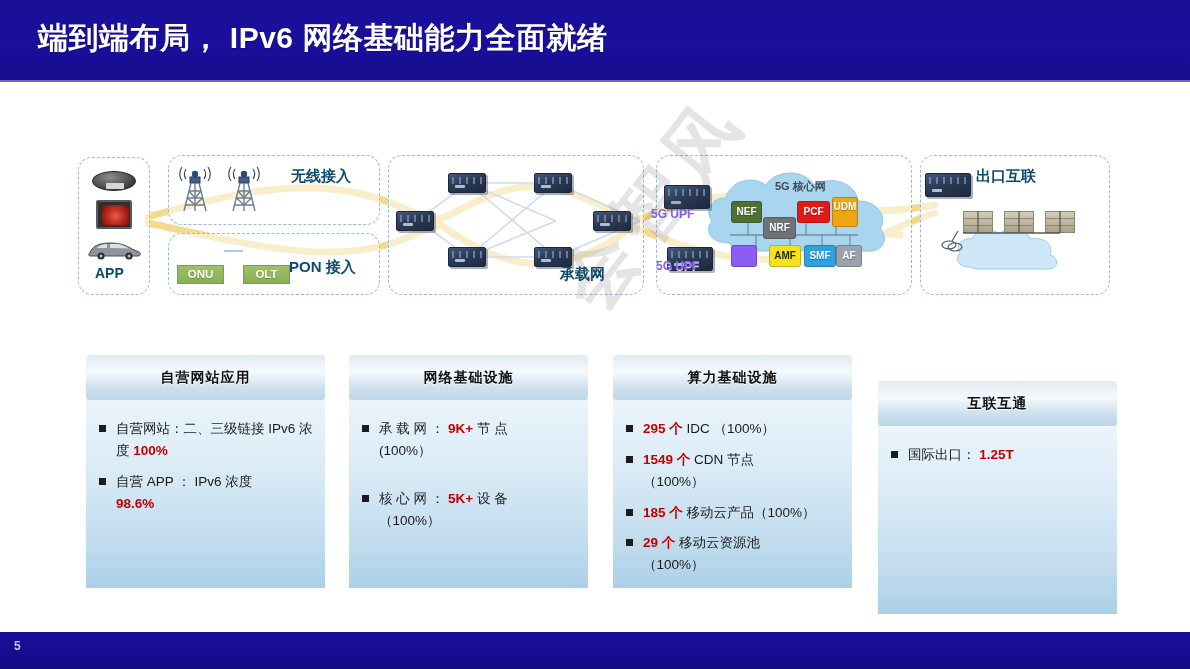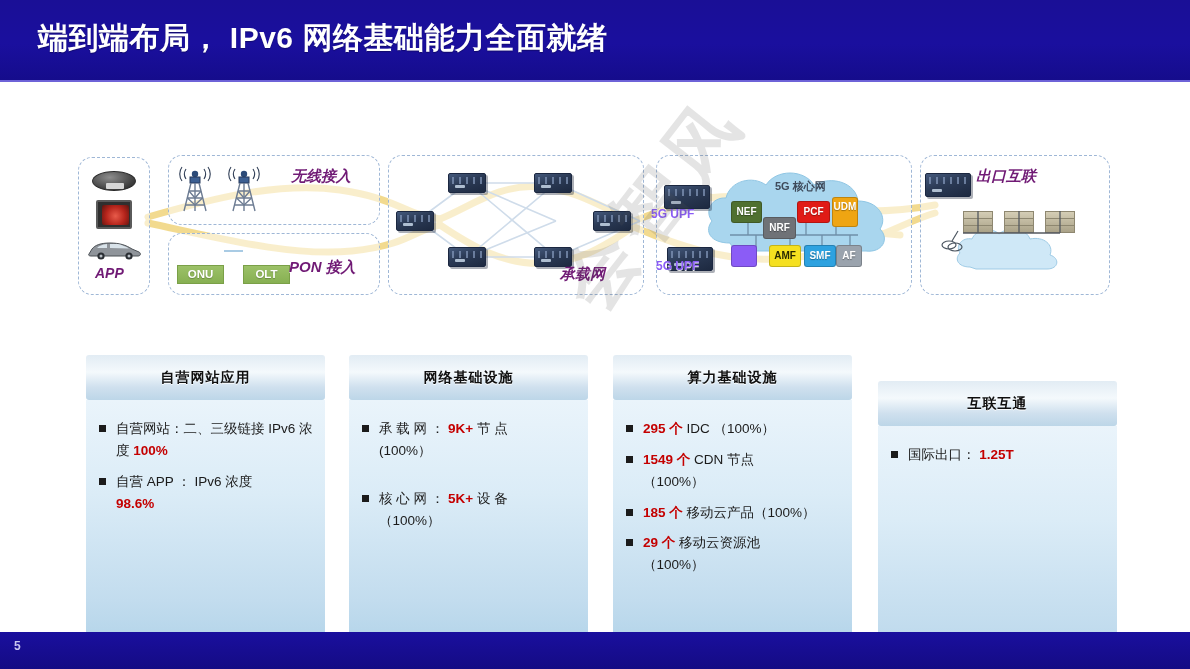--- a/index.html
+++ b/index.html
@@ -34,23 +34,22 @@
     color: #c9c6ef; font-size: 12px; font-weight: bold;
   }
 
   
   .diagram { position: absolute; left: 0; top: 95px; width: 1190px; height: 230px; }
   .zone {
     position: absolute; border: 1.6px dashed #9fb7d6; border-radius: 14px;
     background: rgba(255,255,255,0.55);
   }
   .zone-label {
-    position: absolute; font-weight: bold; color: #701a75; white-space: nowrap;
+    position: absolute; font-weight: bold; color: #0c4a6e; white-space: nowrap;
     text-shadow: 0 1px 0 rgba(255,255,255,.8);
-    font-style: italic;
   }
 
   
   .z-app { left: 78px; top: 62px; width: 72px; height: 138px; }
   .dev-oval {
     position: absolute; left: 92px; top: 76px; width: 44px; height: 20px;
     border-radius: 50%;
     background: radial-gradient(ellipse at 40% 30%, #8e8e8e, #3d3d3d 70%, #252525);
     border: 1.5px solid #2b2b2b;
   }
@@ -174,21 +173,21 @@
     background: linear-gradient(180deg,#e2ecf4 0%, #f4f9fc 38%, #cfe0ee 72%, #bcd6e8 100%);
     border-radius: 3px;
     display: flex; align-items: center; justify-content: center;
   }
   .card-head-title {
     font-size: 14px; font-weight: bold; color: #0f0f0f;
     letter-spacing: 1px;
     text-shadow: 0 1px 0 rgba(255,255,255,.85);
   }
   .card-body {
-    position: relative; height: 268px; padding: 18px 12px 8px 12px;
+    position: relative; height: 188px; padding: 18px 12px 8px 12px;
     background: linear-gradient(180deg,#eaf4fb 0%, #dbecf7 35%, #c2dcee 75%, #abd0e7 100%);
   }
   .bullet-list { list-style: none; }
   .bullet {
     position: relative; padding-left: 18px; margin-bottom: 9px;
     font-size: 13.5px; line-height: 1.62; color: #1b1b1b;
   }
   .bullet:before {
     content: ""; position: absolute; left: 1px; top: 7px;
     width: 7px; height: 7px; background: #1b1b1b;

